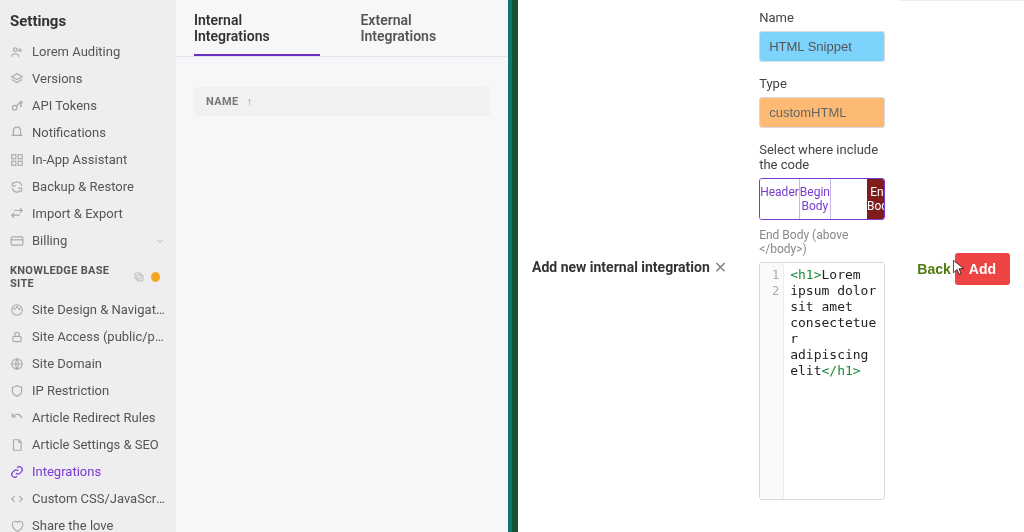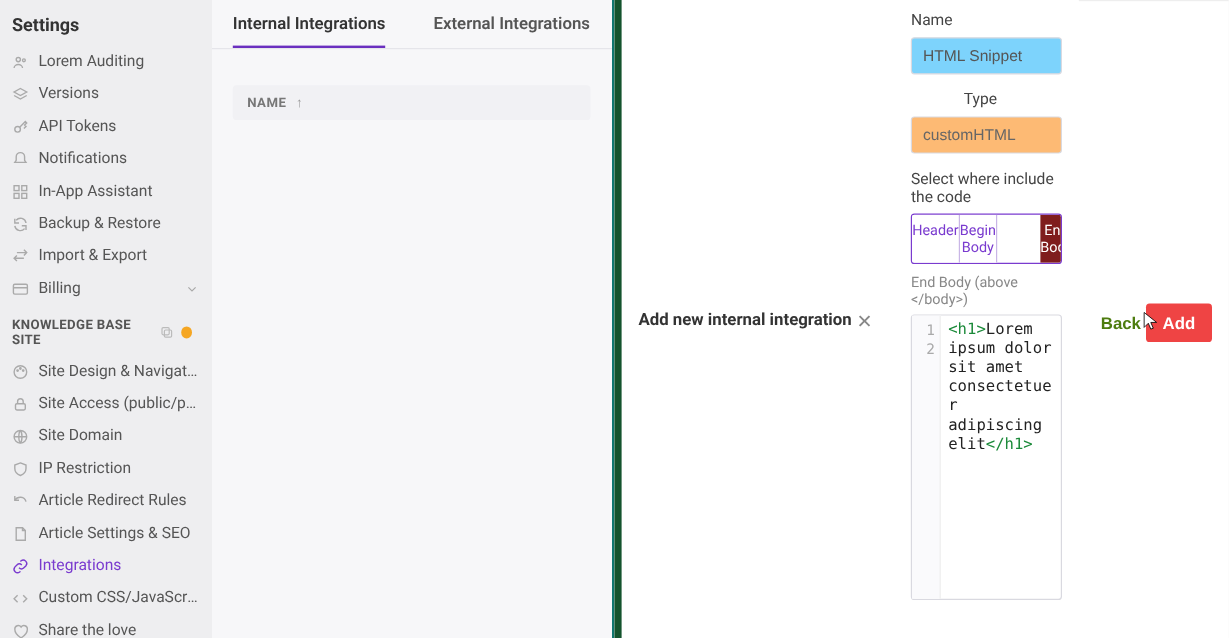--- a/index.html
+++ b/index.html
@@ -12,21 +12,21 @@
   .side-section-title { font-size: 11px; font-weight: 700; color: #555; padding: 10px 10px 6px 10px; letter-spacing: .3px; display: flex; align-items: center; gap: 6px; }
   .side-section-title .badge { width: 10px; height: 10px; background: #f5a623; border-radius: 50%; display: inline-block; margin-left: auto; margin-right: 6px; }
   .side-item { display: flex; align-items: center; gap: 8px; padding: 6px 10px; color: #555; cursor: pointer; font-size: 13px; }
   .side-item.active { color: #7a3bcf; }
   .side-item .icon { width: 14px; height: 14px; flex: 0 0 14px; color: #aaa; display: flex; align-items: center; justify-content: center; }
   .side-item.active .icon { color: #7a3bcf; }
   .side-item .chevron { margin-left: auto; color: #aaa; }
   .side-item .label { flex: 1; white-space: nowrap; overflow: hidden; text-overflow: ellipsis; }
 
   
-  .main { flex: 0 0 336px; width: 336px; background: #f7f7f9; border-right: 2px solid #0f766e; }
+  .main { flex: 0 0 336px; width: 336px; background: #f7f7f9; border-right: 4px solid #0f766e; }
   .tabs { display: flex; gap: 40px; padding: 12px 18px 0 18px; border-bottom: 1px solid #e5e5ea; }
   .tab { font-size: 14px; font-weight: 600; color: #555; padding-bottom: 10px; cursor: pointer; border-bottom: 2px solid transparent; }
   .tab.active { color: #333; border-bottom-color: #6a2fbf; }
   .table-area { padding: 30px 18px; }
   .table-header { background: #f1f1f4; padding: 8px 12px; border-radius: 3px; display: flex; align-items: center; gap: 8px; }
   .col-head { font-size: 11px; font-weight: 700; color: #777; letter-spacing: .4px; }
   .sort-arrow { font-size: 11px; color: #999; }
 
   
   .panel { flex: 1; background: #fff; display: flex; flex-direction: row; border-left: 6px solid #14532d; justify-content: center; }
@@ -249,21 +249,21 @@
 
   <div class="panel">
     <div class="panel-header">
       <div class="panel-title">Add new internal integration</div>
       <div class="panel-close">✕</div>
     </div>
     <div class="panel-body">
       <div class="field-label">Name</div>
       <input class="text-input" value="HTML Snippet" style="">
 
-      <div class="field-label" style="margin-top:14px;margin-left:44px;">Type</div>
+      <div class="field-label" style="margin-top:14px;">Type</div>
       <input class="text-input" readonly="" value="customHTML" style="">
 
       <div class="field-label" style="margin-top:14px;">Select where include the code</div>
       <div class="seg-group">
         <div class="seg">Header</div>
         <div class="seg">Begin Body</div>
         <div class="seg active">End Body</div>
       </div>
 
       <div class="hint">End Body (above &lt;/body&gt;)</div>

